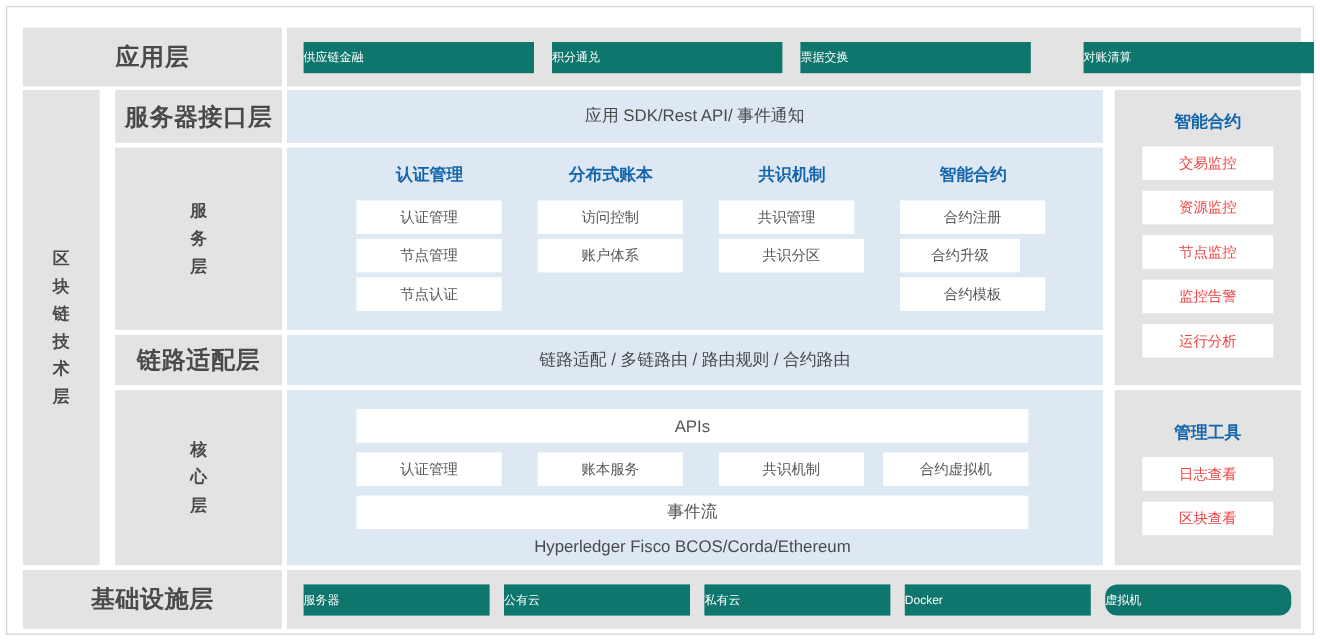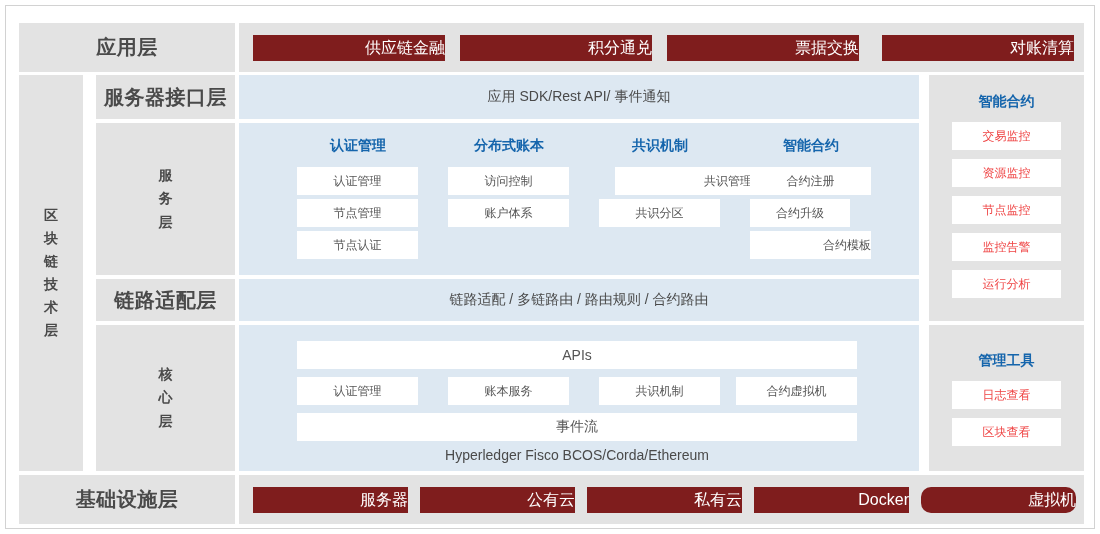--- a/index.html
+++ b/index.html
@@ -33,23 +33,23 @@
     letter-spacing: 0.5px;
   }
   .vert-label {
     font-size: 14px; font-weight: bold; color: #4a4a4a;
     line-height: 1.65;
     writing-mode: horizontal-tb;
   }
 
   
   .pill {
-    color: #ffffff; font-size: 16px;
-    display: flex; align-items: center; justify-content: flex-end;
-    background: #7f1d1d;
+    color: #ffffff; font-size: 10px;
+    display: flex; align-items: center; justify-content: flex-start;
+    background: #0f766e;
   }
 
   
   .band-text {
     font-size: 14px; color: #4a4a4a;
   }
 
   
   .col-head {
     font-size: 14px; font-weight: bold; color: #1565ac;
@@ -95,21 +95,21 @@
   <div class="abs gray" style="left:233px; top:17px; width:845px; height:49px;">
     <div class="abs pill" style="left:14px; top:12px; width:192px; height:26px;">
       <span>供应链金融</span>
     </div>
     <div class="abs pill" style="left:221px; top:12px; width:192px; height:26px;">
       <span>积分通兑</span>
     </div>
     <div class="abs pill" style="left:428px; top:12px; width:192px; height:26px;">
       <span>票据交换</span>
     </div>
-    <div class="abs pill" style="left:643px; top:12px; width:192px; height:26px;">
+    <div class="abs pill" style="left:664px; top:12px; width:192px; height:26px;">
       <span>对账清算</span>
     </div>
   </div>
 
   <div class="abs gray ctr" style="left:13px; top:69px; width:64px; height:396px;">
     <div class="vert-label">
       <div>区</div>
       <div>块</div>
       <div>链</div>
       <div>技</div>
@@ -157,37 +157,37 @@
     <div class="abs cell" style="left:209px; top:76px; width:121px;">
       <span>账户体系</span>
     </div>
     <div class="abs cell" style="left:209px; top:108px; width:121px;margin-top:44px;">
       <span>多层备份</span>
     </div>
 
     <div class="abs col-head" style="left:345px; top:14px; width:152px;">
       <span>共识机制</span>
     </div>
-    <div class="abs cell" style="left:376px; top:44px; width:137px;justify-content:flex-end;">
+    <div class="abs cell" style="left:360px; top:44px; width:113px;">
       <span>共识管理</span>
     </div>
     <div class="abs cell" style="left:360px; top:76px; width:121px;">
       <span>共识分区</span>
     </div>
 
     <div class="abs col-head" style="left:496px; top:14px; width:152px;">
       <span>智能合约</span>
     </div>
     <div class="abs cell" style="left:511px; top:44px; width:121px;">
       <span>合约注册</span>
     </div>
     <div class="abs cell" style="left:511px; top:76px; width:100px;">
       <span>合约升级</span>
     </div>
-    <div class="abs cell" style="left:511px; top:108px; width:121px;justify-content:flex-end;">
+    <div class="abs cell" style="left:511px; top:108px; width:121px;">
       <span>合约模板</span>
     </div>
   </div>
 
   <div class="abs gray ctr" style="left:90px; top:273px; width:139px; height:42px;">
     <span class="layer-label">链路适配层</span>
   </div>
   <div class="abs lblue ctr" style="left:233px; top:273px; width:680px; height:42px;">
     <span class="band-text">链路适配 / 多链路由 / 路由规则 / 合约路由</span>
   </div>

